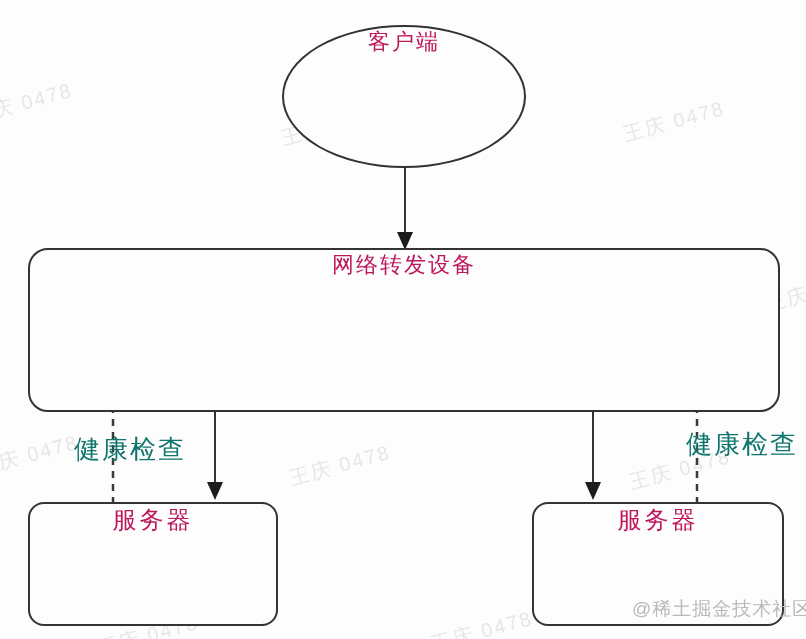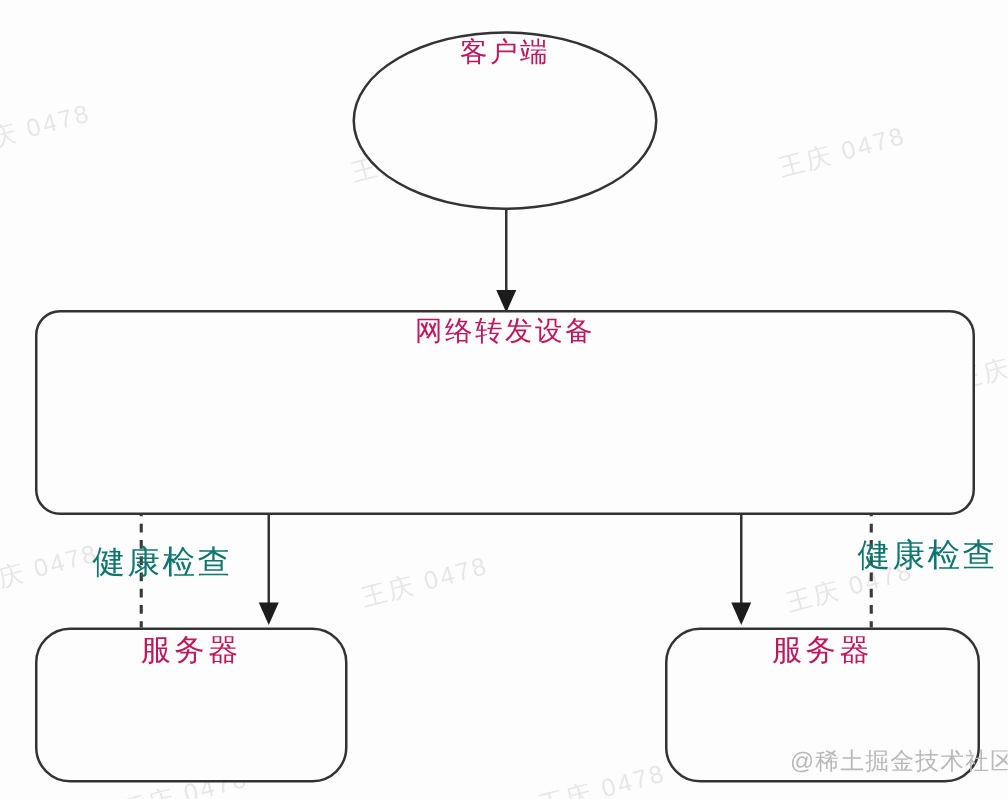--- a/index.html
+++ b/index.html
@@ -32,21 +32,21 @@
     border-radius:50%;
     font-size:22px;font-weight:500;letter-spacing:2px;
   }
   .node-forwarder{
     left:28px;top:248px;width:752px;height:164px;
     border-radius:20px;
     font-size:22px;font-weight:500;letter-spacing:2px;
   }
   .node-server{
     top:502px;width:250px;height:124px;
-    border-radius:28px;
+    border-radius:16px;
     font-size:24px;font-weight:500;letter-spacing:3px;
   }
   .node-server-left{left:28px;}
   .node-server-right{left:532px;width:252px;}
   
   .edge-label{
     position:absolute;
     font-size:26px;font-weight:500;letter-spacing:2px;
     color:#0f766e;
     white-space:nowrap;

